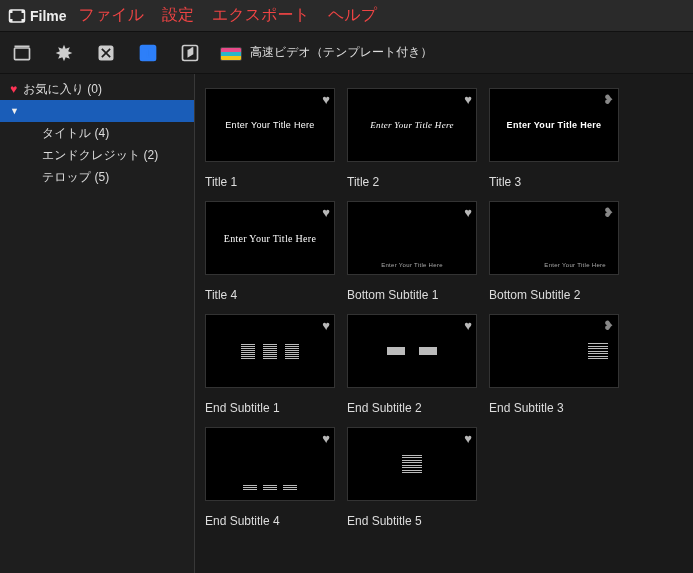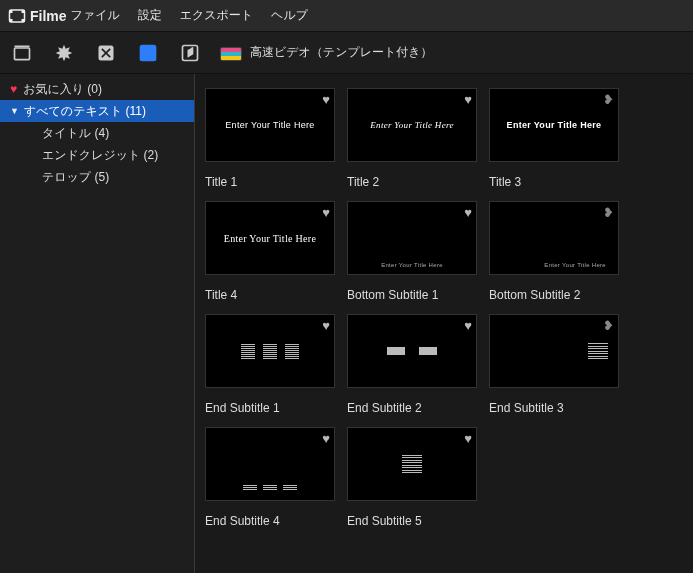--- a/index.html
+++ b/index.html
@@ -13,26 +13,26 @@
 }
 .titlebar {
   height: 32px;
   background: #2a2a2a;
   display: flex; align-items: center;
   padding: 0 8px;
   border-bottom: 1px solid #111;
 }
 .logo {
   display: flex; align-items: center; gap: 4px;
-  margin-right: 4px;
+  margin-right: 12px;
 }
 .logo svg { width: 18px; height: 18px; }
 .appname { font-weight: 600; font-size: 14px; color: #eee; }
 .menu { display: flex; gap: 18px; }
-.menu span { font-size: 12px; color: #e5e5e5; cursor: pointer; }
+.menu span { font-size: 16px; color: #ef4444; cursor: pointer; }
 
 .toolbar {
   height: 42px;
   background: #1e1e1e;
   display: flex; align-items: center;
   padding: 0 10px; gap: 18px;
   border-bottom: 1px solid #111;
 }
 .tb-icon {
   width: 24px; height: 24px;
@@ -183,21 +183,20 @@
 </div>
 
 <div class="main">
   <div class="sidebar">
     <div class="tree-item root">
       <span class="heart-red">♥</span>
       <span>お気に入り (0)</span>
     </div>
     <div class="tree-item root selected">
       <span class="disclosure">▼</span>
-      <span>すべてのテキスト (11)</span>
     </div>
     <div class="tree-item indent">
       <span>タイトル (4)</span>
     </div>
     <div class="tree-item indent">
       <span>エンドクレジット (2)</span>
     </div>
     <div class="tree-item indent">
       <span>テロップ (5)</span>
     </div>

